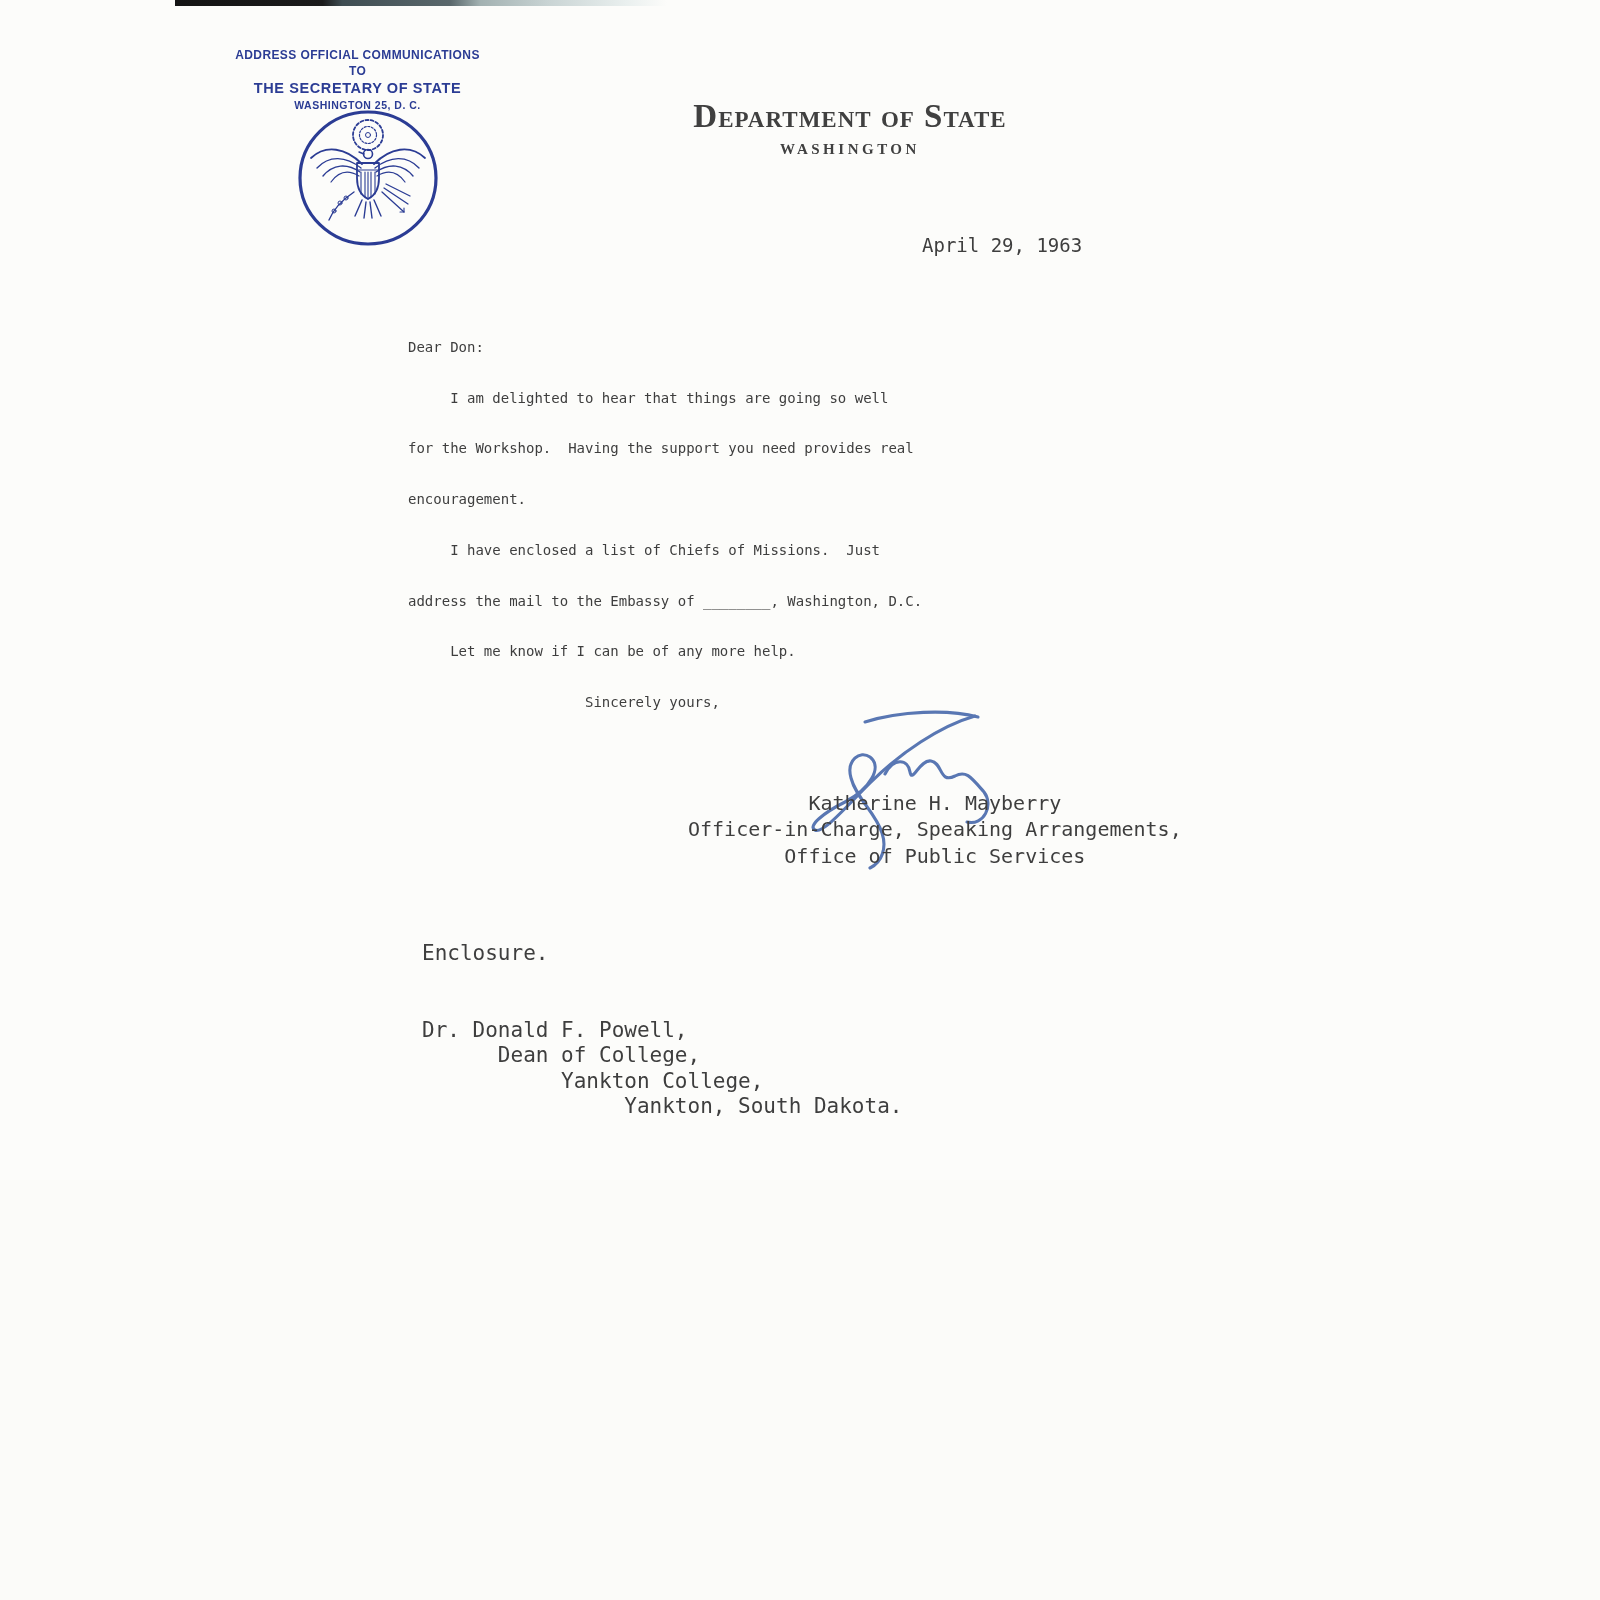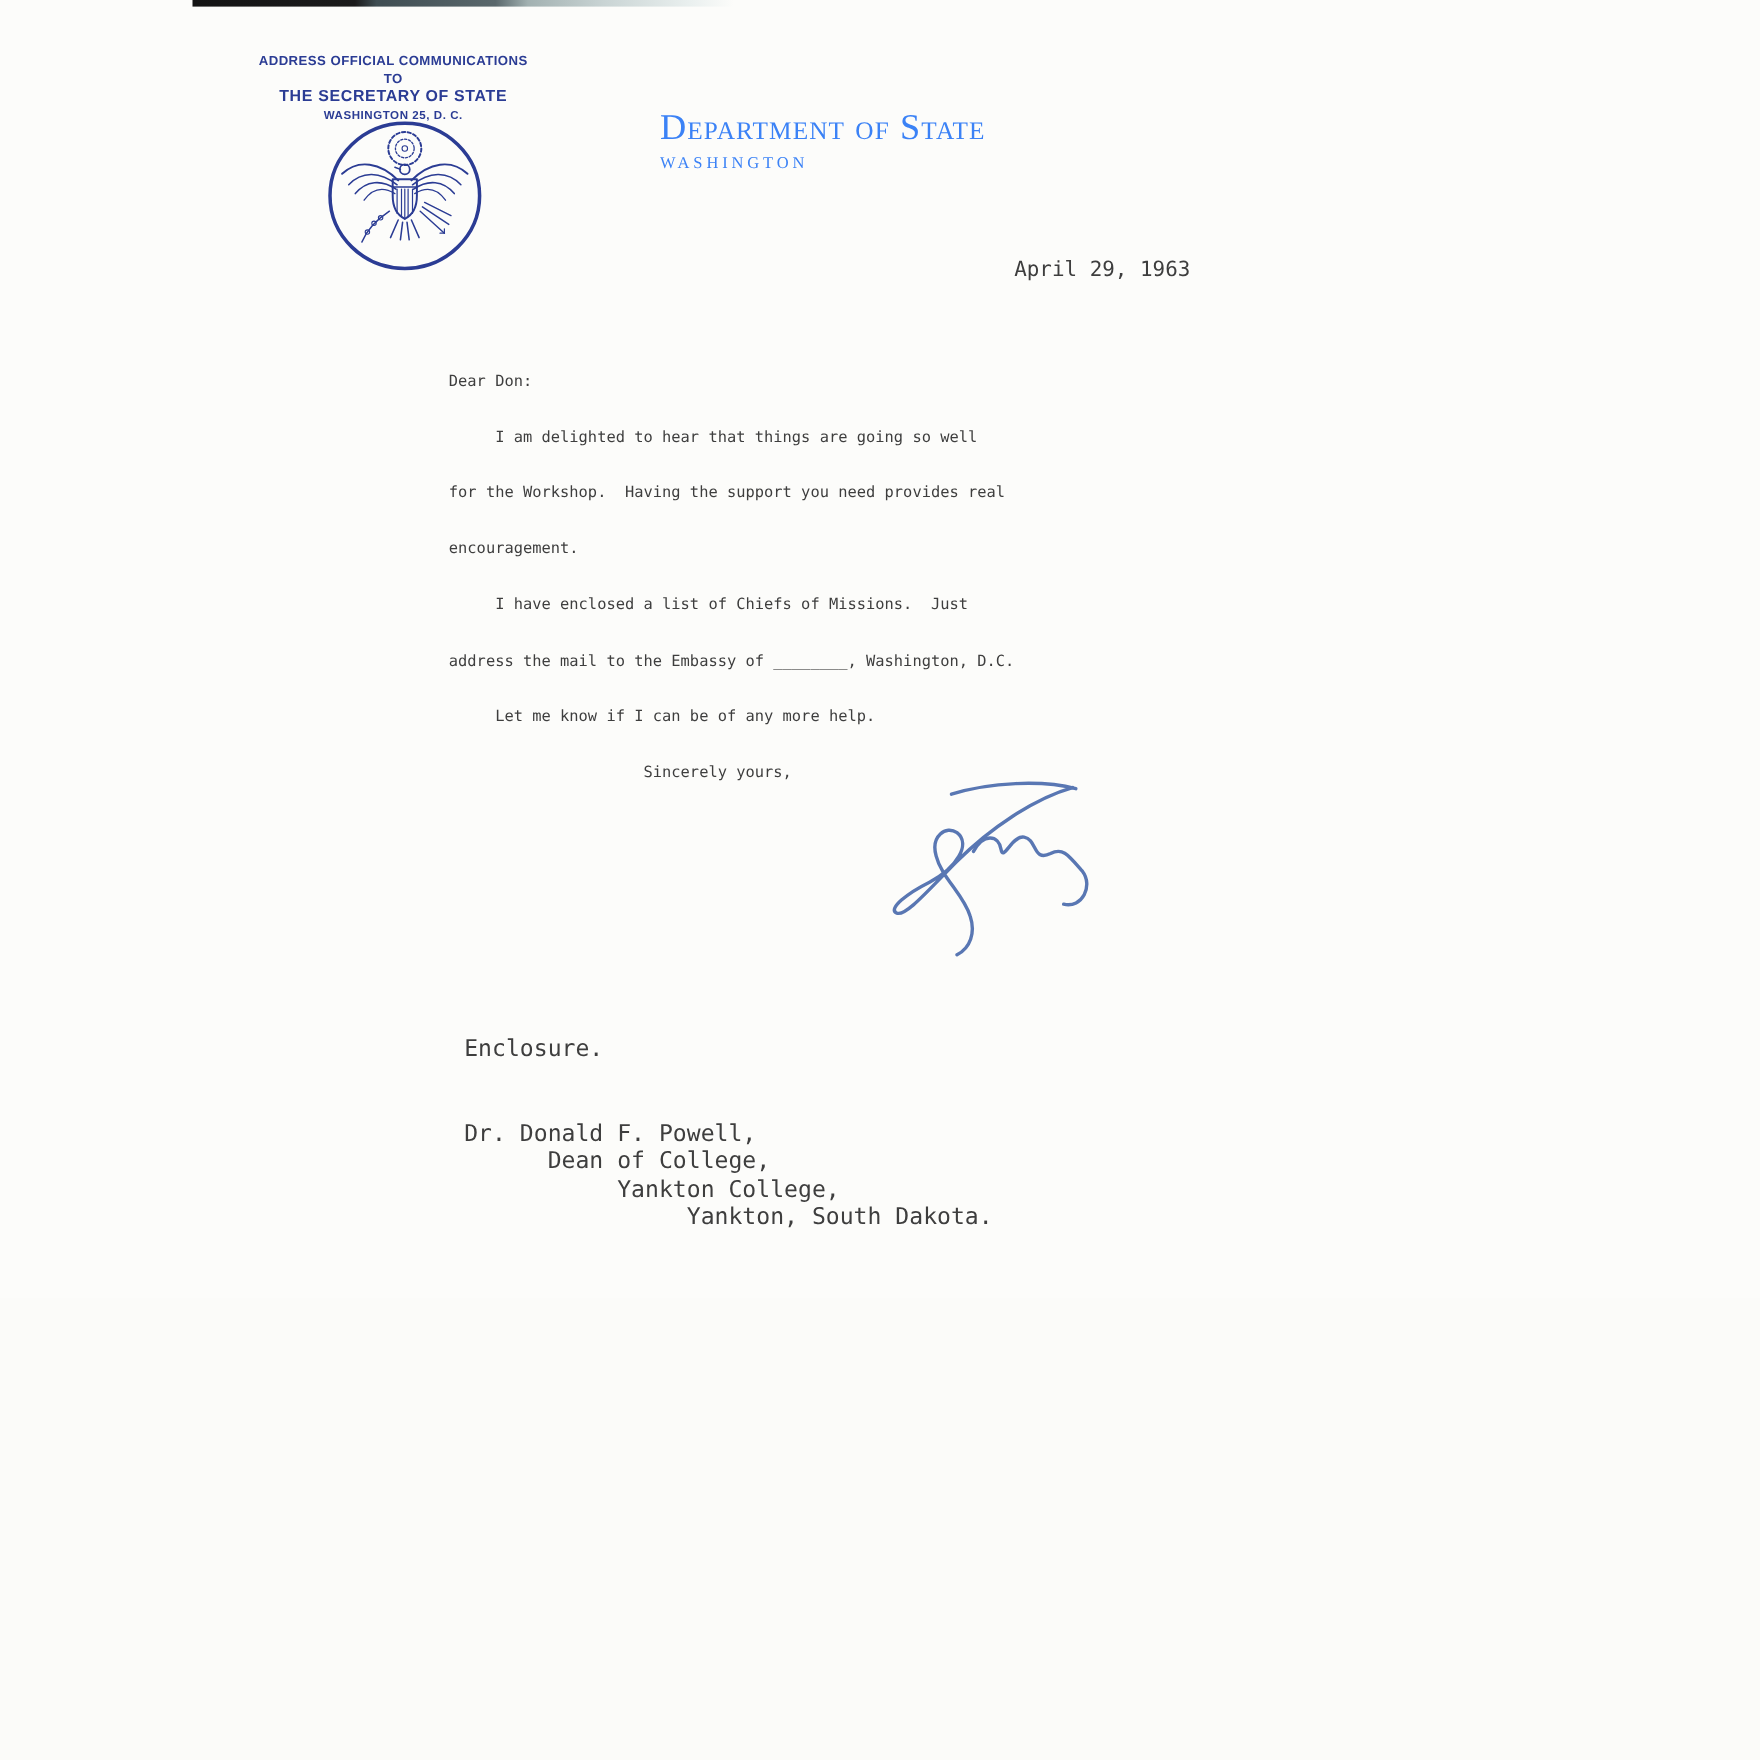--- a/index.html
+++ b/index.html
@@ -29,22 +29,22 @@
   .lh-instructions{
     position:absolute;left:225px;top:47px;width:265px;
     text-align:center;color:#2b3c94;
     font-family:"Liberation Sans", sans-serif;font-weight:bold;
   }
   .lh-l1{font-size:12px;line-height:16px;letter-spacing:.4px;}
   .lh-l2{font-size:14.5px;line-height:19px;letter-spacing:.6px;}
   .lh-l3{font-size:10.5px;line-height:15px;letter-spacing:.5px;}
   .seal{position:absolute;left:296px;top:108px;}
   .dept-block{
-    position:absolute;left:600px;top:99px;width:500px;text-align:left;
-    color:#3b82f6;font-family:"Liberation Serif", serif;font-weight:normal;
+    position:absolute;left:600px;top:99px;width:500px;text-align:center;
+    color:#404040;font-family:"Liberation Serif", serif;font-weight:bold;
   }
   .dept-title{
     font-size:33px;line-height:34px;letter-spacing:1px;
     font-variant:small-caps;
   }
   .dept-city{
     font-size:15px;line-height:16px;letter-spacing:3.5px;margin-top:8px;
   }
   
   pre.typed{
@@ -121,20 +121,23 @@
 address the mail to the Embassy of ________, Washington, D.C.
      Let me know if I can be of any more help.
                      Sincerely yours,</pre>
 
   <svg class="signature-ink" width="240" height="175" viewBox="0 0 240 175" fill="none" stroke="#4c6cad" stroke-width="3.1" stroke-linecap="round" opacity="0.92">
     <path d="M95,24 C130,13 178,11 208,19"></path>
     <path d="M205,18 C170,28 130,55 100,85 C75,110 53,136 45,132 C37,128 55,114 75,104 C100,91 113,69 100,59 C90,52 76,62 81,80 C86,100 106,115 112,135 C117,150 112,164 100,170"></path>
     <path d="M115,76 C124,59 138,61 140,74 C142,86 150,61 161,63 C173,65 169,86 185,78 C196,72 201,79 214,94 C224,107 214,128 197,124"></path>
   </svg>
 
+  <pre class="typed signature-block">          Katherine H. Mayberry
+Officer-in-Charge, Speaking Arrangements,
+        Office of Public Services</pre>
 
   <pre class="typed enclosure-note">Enclosure.</pre>
 
   <pre class="typed recipient-address">Dr. Donald F. Powell,
       Dean of College,
            Yankton College,
                 Yankton, South Dakota.</pre>
 
   <div class="scan-line-left"></div>
   <div class="scan-smudge"></div>

